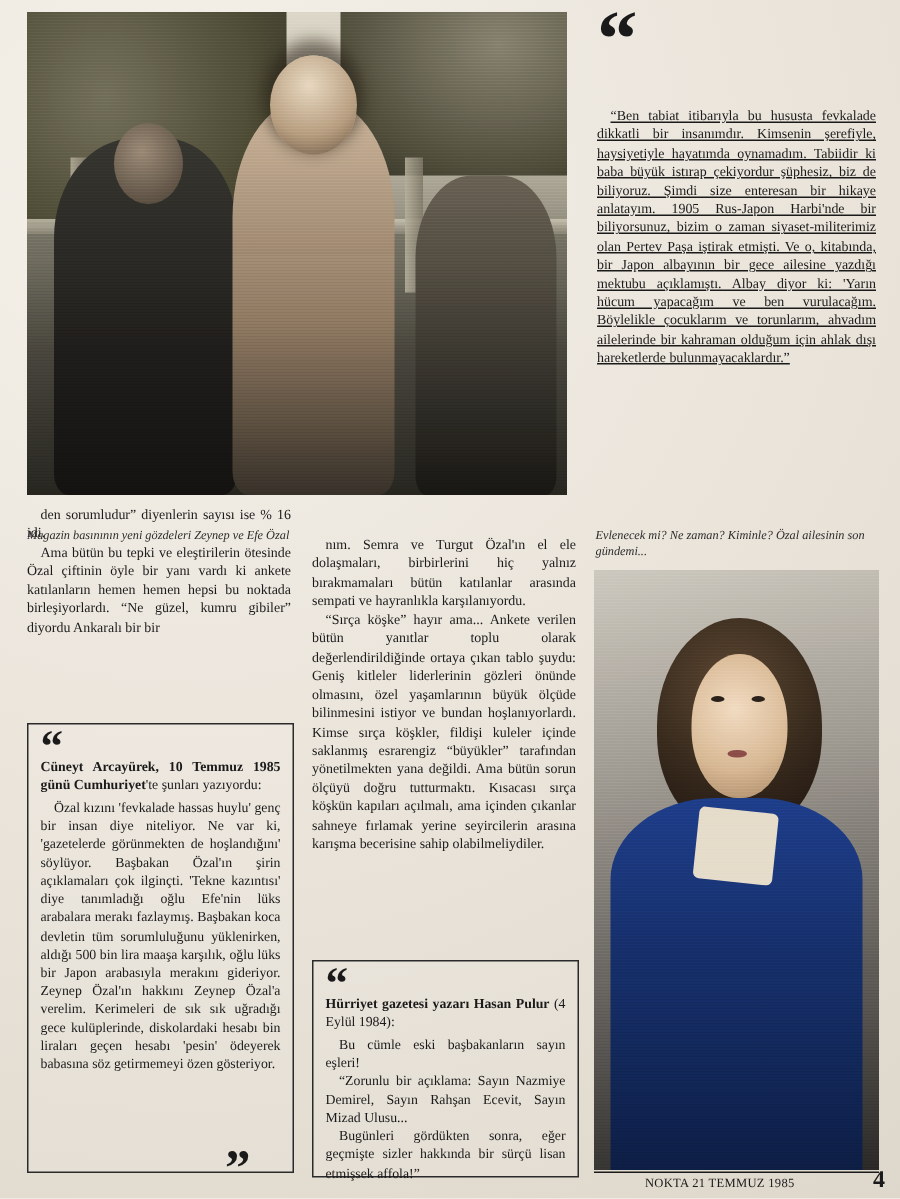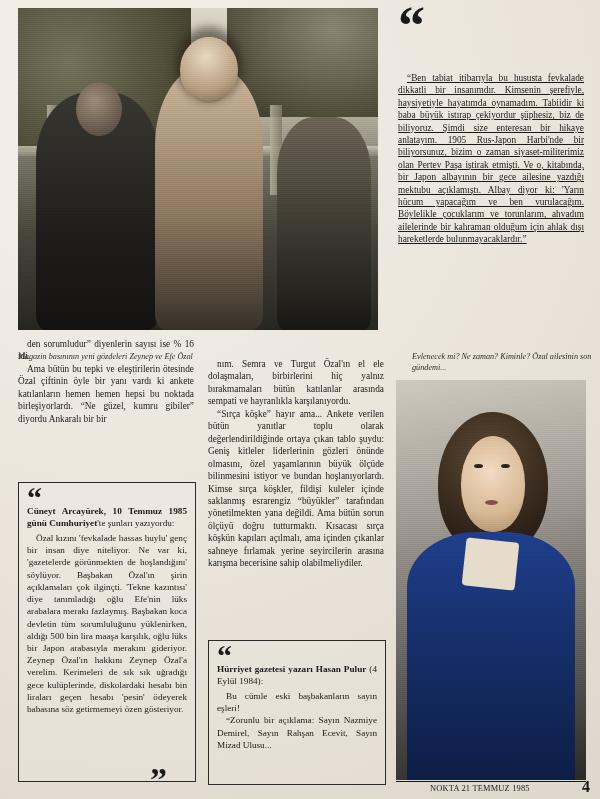--- a/index.html
+++ b/index.html
@@ -146,21 +146,21 @@
     left: 398px;
     top: 72px;
     width: 186px;
     font-size: 9.3px;
     line-height: 1.335;
     text-align: justify;
   }
   .rc-body p { margin: 0; text-indent: 9px; text-decoration: underline; }
   .rc-caption {
     position: absolute;
-    left: 412px;
+    left: 397px;
     top: 352px;
     width: 188px;
     font-size: 8.2px;
     font-style: italic;
     line-height: 1.3;
     color: #2b2b2b;
   }
   
   .right-photo {
     position: absolute;
@@ -362,20 +362,21 @@
   </div>
 
   <div class="box box-hurriyet">
     <span class="bq">“</span>
     <div class="lead">
       <b>Hürriyet gazetesi yazarı Hasan Pulur</b><span> (4 Eylül 1984):</span>
     </div>
     <div class="txt">
       <p>Bu cümle eski başbakanların sayın eşleri!</p>
       <p>“Zorunlu bir açıklama: Sayın Nazmiye Demirel, Sayın Rahşan Ecevit, Sayın Mizad Ulusu...</p>
+      <p>Bugünleri gördükten sonra, eğer geçmişte sizler hakkında bir sürçü lisan etmişsek affola!”</p>
     </div>
   </div>
 
   <div class="endq">”</div>
 
   <div class="footer-rule"></div>
   <div class="footer-text">NOKTA 21 TEMMUZ 1985</div>
   <div class="page-num">4</div>
 
 </div>

